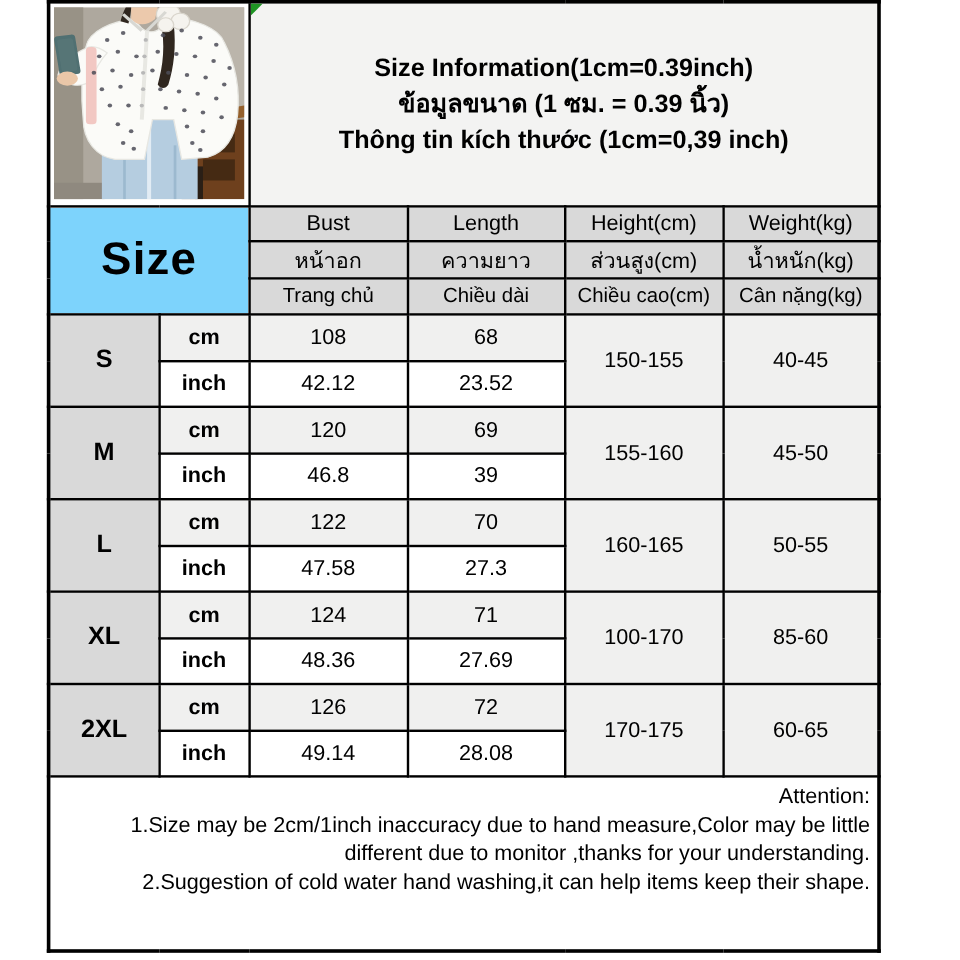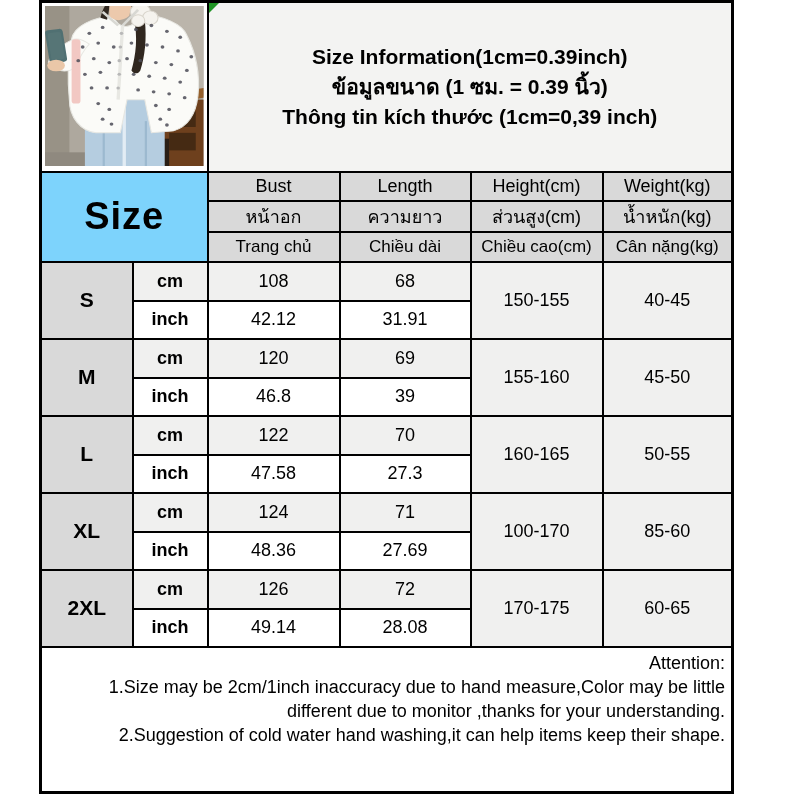--- a/index.html
+++ b/index.html
@@ -191,21 +191,21 @@
       <td rowspan="2" class="bg-gray size-cell">S</td>
       <td class="bg-light unit-cell">cm</td>
       <td class="bg-light val">108</td>
       <td class="bg-light val">68</td>
       <td rowspan="2" class="bg-light val">150-155</td>
       <td rowspan="2" class="bg-light val">40-45</td>
     </tr>
     <tr style="height:38px">
       <td class="bg-white unit-cell">inch</td>
       <td class="bg-white val">42.12</td>
-      <td class="bg-white val">31.91</td>
+      <td class="bg-white val">23.52</td>
     </tr>
 
     <tr style="height:39px">
       <td rowspan="2" class="bg-gray size-cell">M</td>
       <td class="bg-light unit-cell">cm</td>
       <td class="bg-light val">120</td>
       <td class="bg-light val">69</td>
       <td rowspan="2" class="bg-light val">155-160</td>
       <td rowspan="2" class="bg-light val">45-50</td>
     </tr>

